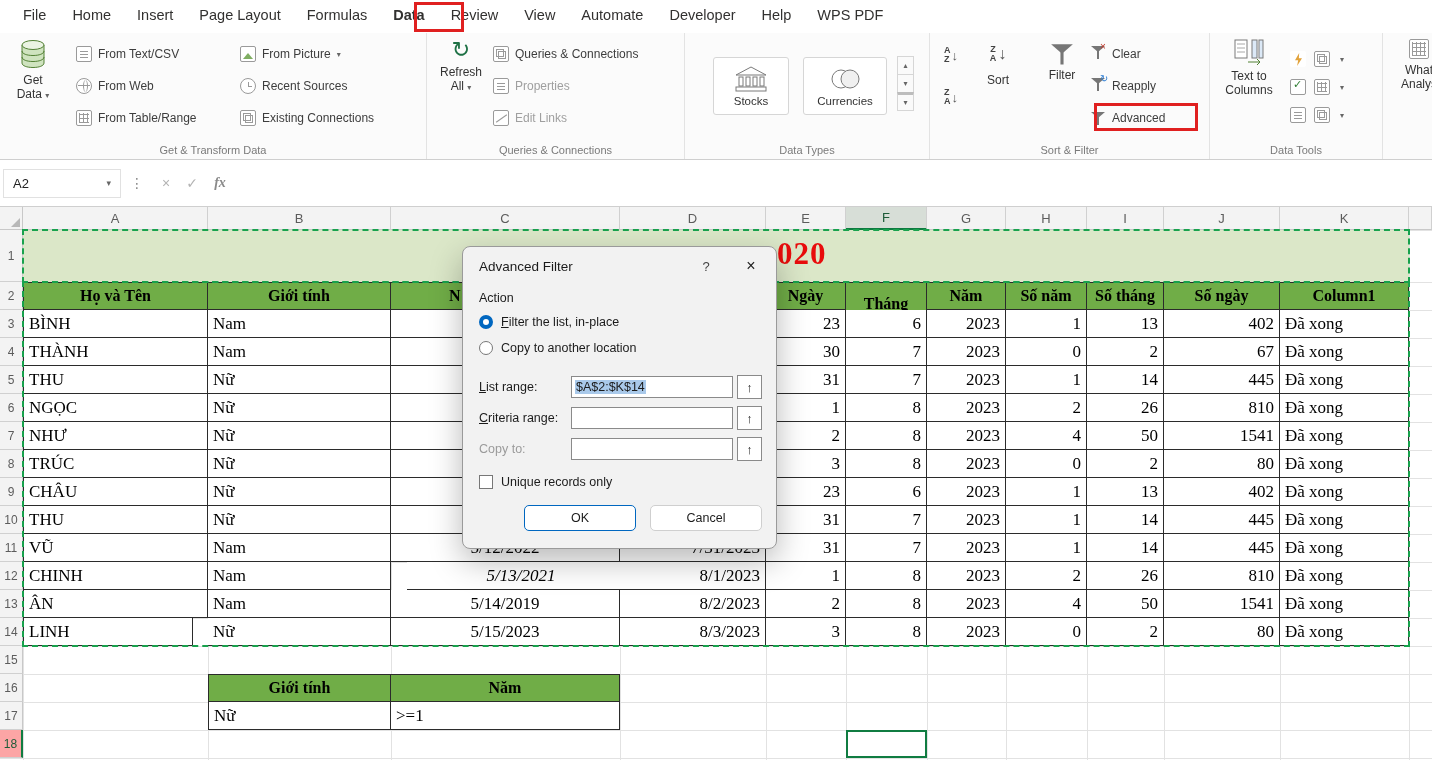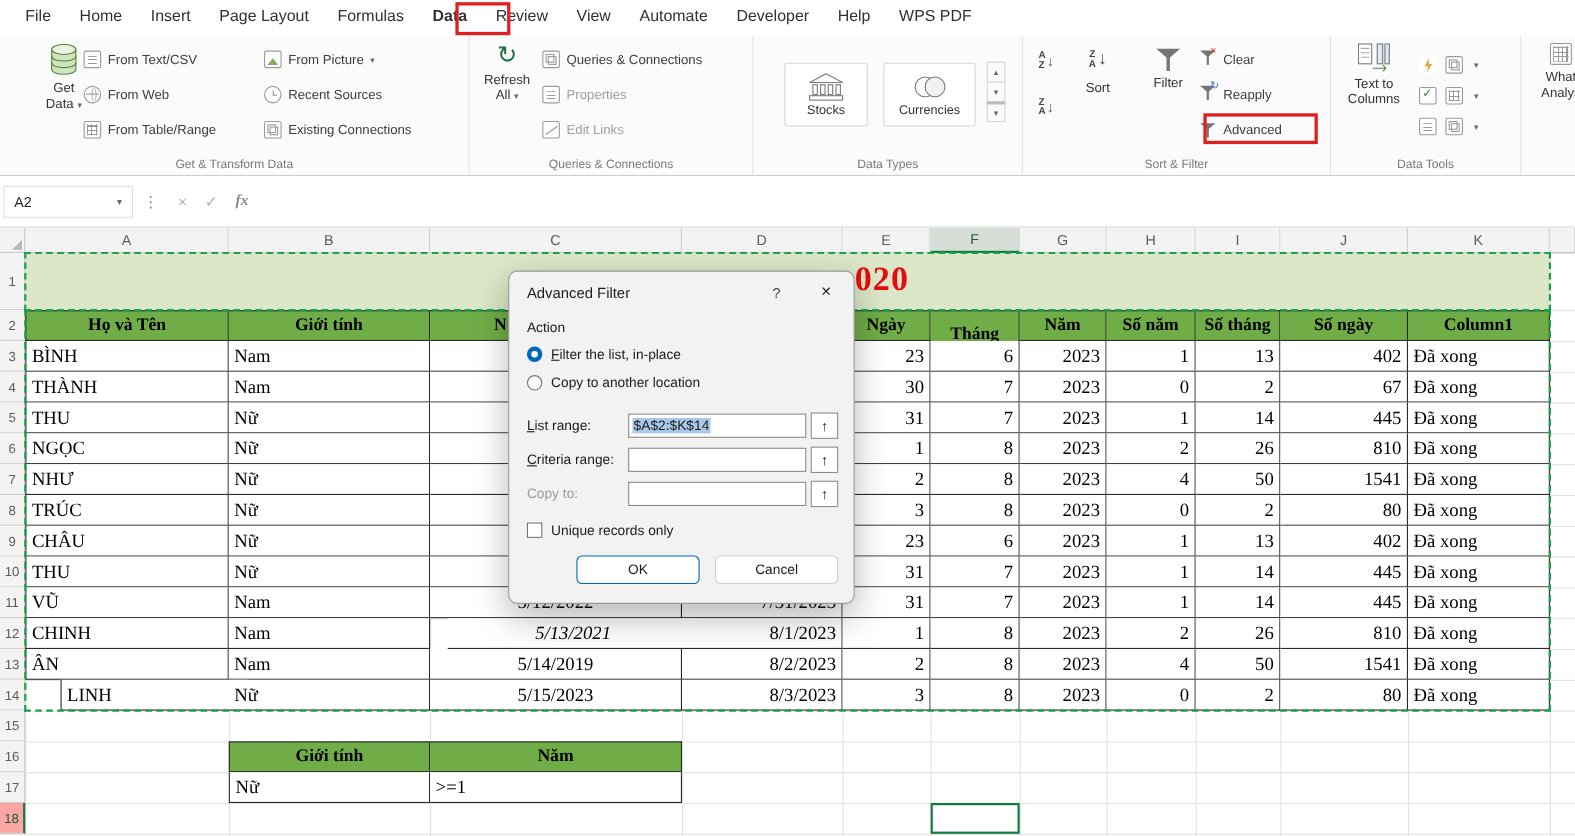--- a/index.html
+++ b/index.html
@@ -163,21 +163,21 @@
     <div class="tab">View</div>
     <div class="tab">Automate</div>
     <div class="tab">Developer</div>
     <div class="tab">Help</div>
     <div class="tab">WPS PDF</div>
   </div>
 
   <div class="ribbon">
 
     <div class="group" style="left:0;width:427px">
-      <div class="bigbtn" style="left:30px;width:56px">
+      <div class="bigbtn" style="left:5px;width:56px">
         <svg width="28" height="30" viewBox="0 0 28 30">
           <path d="M3 6v18c0 2.8 4.9 4.5 11 4.5s11-1.7 11-4.5V6" fill="#cfe3bf" stroke="#538135"></path>
           <ellipse cx="14" cy="6" rx="11" ry="4.5" fill="#eaf3e2" stroke="#538135"></ellipse>
           <path d="M3 12c0 2.8 4.9 4.5 11 4.5S25 14.8 25 12M3 18c0 2.8 4.9 4.5 11 4.5S25 20.8 25 18" fill="none" stroke="#538135"></path>
         </svg>
         <span><span>Get</span><br>
         <span>Data</span>
         <span class="chev">▾</span></span>
       </div>
       <div class="sicol" style="left:76px">
@@ -554,21 +554,21 @@
       <div class="cell tc-b" style="left: 208px; top: 383px; width: 183px; height: 28px;">Nam</div>
       <div class="cell tc-c" style="left: 391px; top: 383px; width: 229px; height: 28px;">5/14/2019</div>
       <div class="cell tc-d" style="left: 620px; top: 383px; width: 146px; height: 28px;">8/2/2023</div>
       <div class="cell tc-e" style="left: 766px; top: 383px; width: 80px; height: 28px;">2</div>
       <div class="cell tc-f" style="left: 846px; top: 383px; width: 81px; height: 28px;">8</div>
       <div class="cell tc-g" style="left: 927px; top: 383px; width: 79px; height: 28px;">2023</div>
       <div class="cell tc-h" style="left: 1006px; top: 383px; width: 81px; height: 28px;">4</div>
       <div class="cell tc-i" style="left: 1087px; top: 383px; width: 77px; height: 28px;">50</div>
       <div class="cell tc-j" style="left: 1164px; top: 383px; width: 116px; height: 28px;">1541</div>
       <div class="cell tc-k" style="left: 1280px; top: 383px; width: 129px; height: 28px;">Đã xong</div>
-      <div class="cell tc-a" style="left: 23px; top: 411px; width: 170px; height: 28px; border-left: 1px solid rgb(43, 43, 43); margin-left: 32px;">LINH</div>
+      <div class="cell tc-a" style="left: 23px; top: 411px; width: 170px; height: 28px; border-left: 1px solid rgb(43, 43, 43);">LINH</div>
       <div class="cell tc-b" style="left: 208px; top: 411px; width: 183px; height: 28px;">Nữ</div>
       <div class="cell tc-c" style="left: 391px; top: 411px; width: 229px; height: 28px;">5/15/2023</div>
       <div class="cell tc-d" style="left: 620px; top: 411px; width: 146px; height: 28px;">8/3/2023</div>
       <div class="cell tc-e" style="left: 766px; top: 411px; width: 80px; height: 28px;">3</div>
       <div class="cell tc-f" style="left: 846px; top: 411px; width: 81px; height: 28px;">8</div>
       <div class="cell tc-g" style="left: 927px; top: 411px; width: 79px; height: 28px;">2023</div>
       <div class="cell tc-h" style="left: 1006px; top: 411px; width: 81px; height: 28px;">0</div>
       <div class="cell tc-i" style="left: 1087px; top: 411px; width: 77px; height: 28px;">2</div>
       <div class="cell tc-j" style="left: 1164px; top: 411px; width: 116px; height: 28px;">80</div>
       <div class="cell tc-k" style="left: 1280px; top: 411px; width: 129px; height: 28px;">Đã xong</div>

